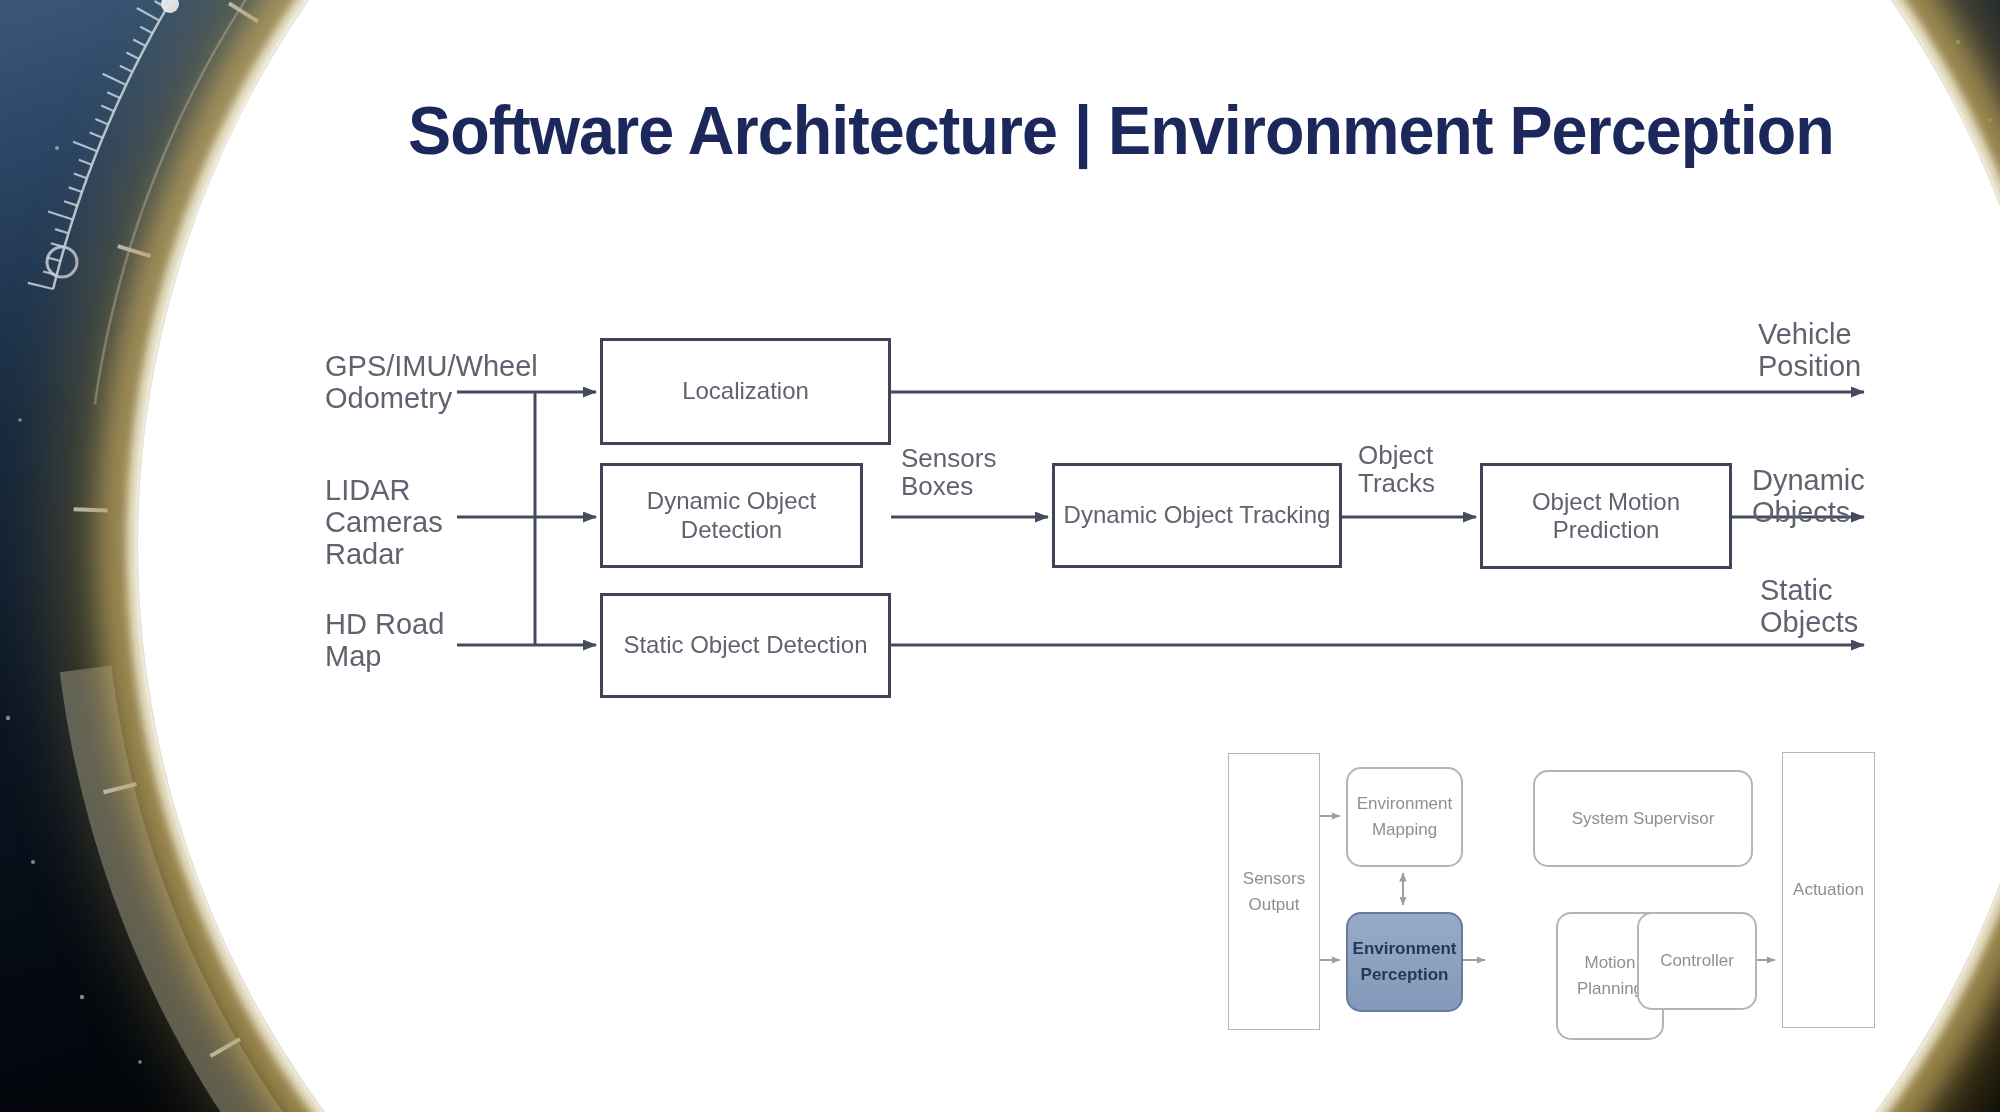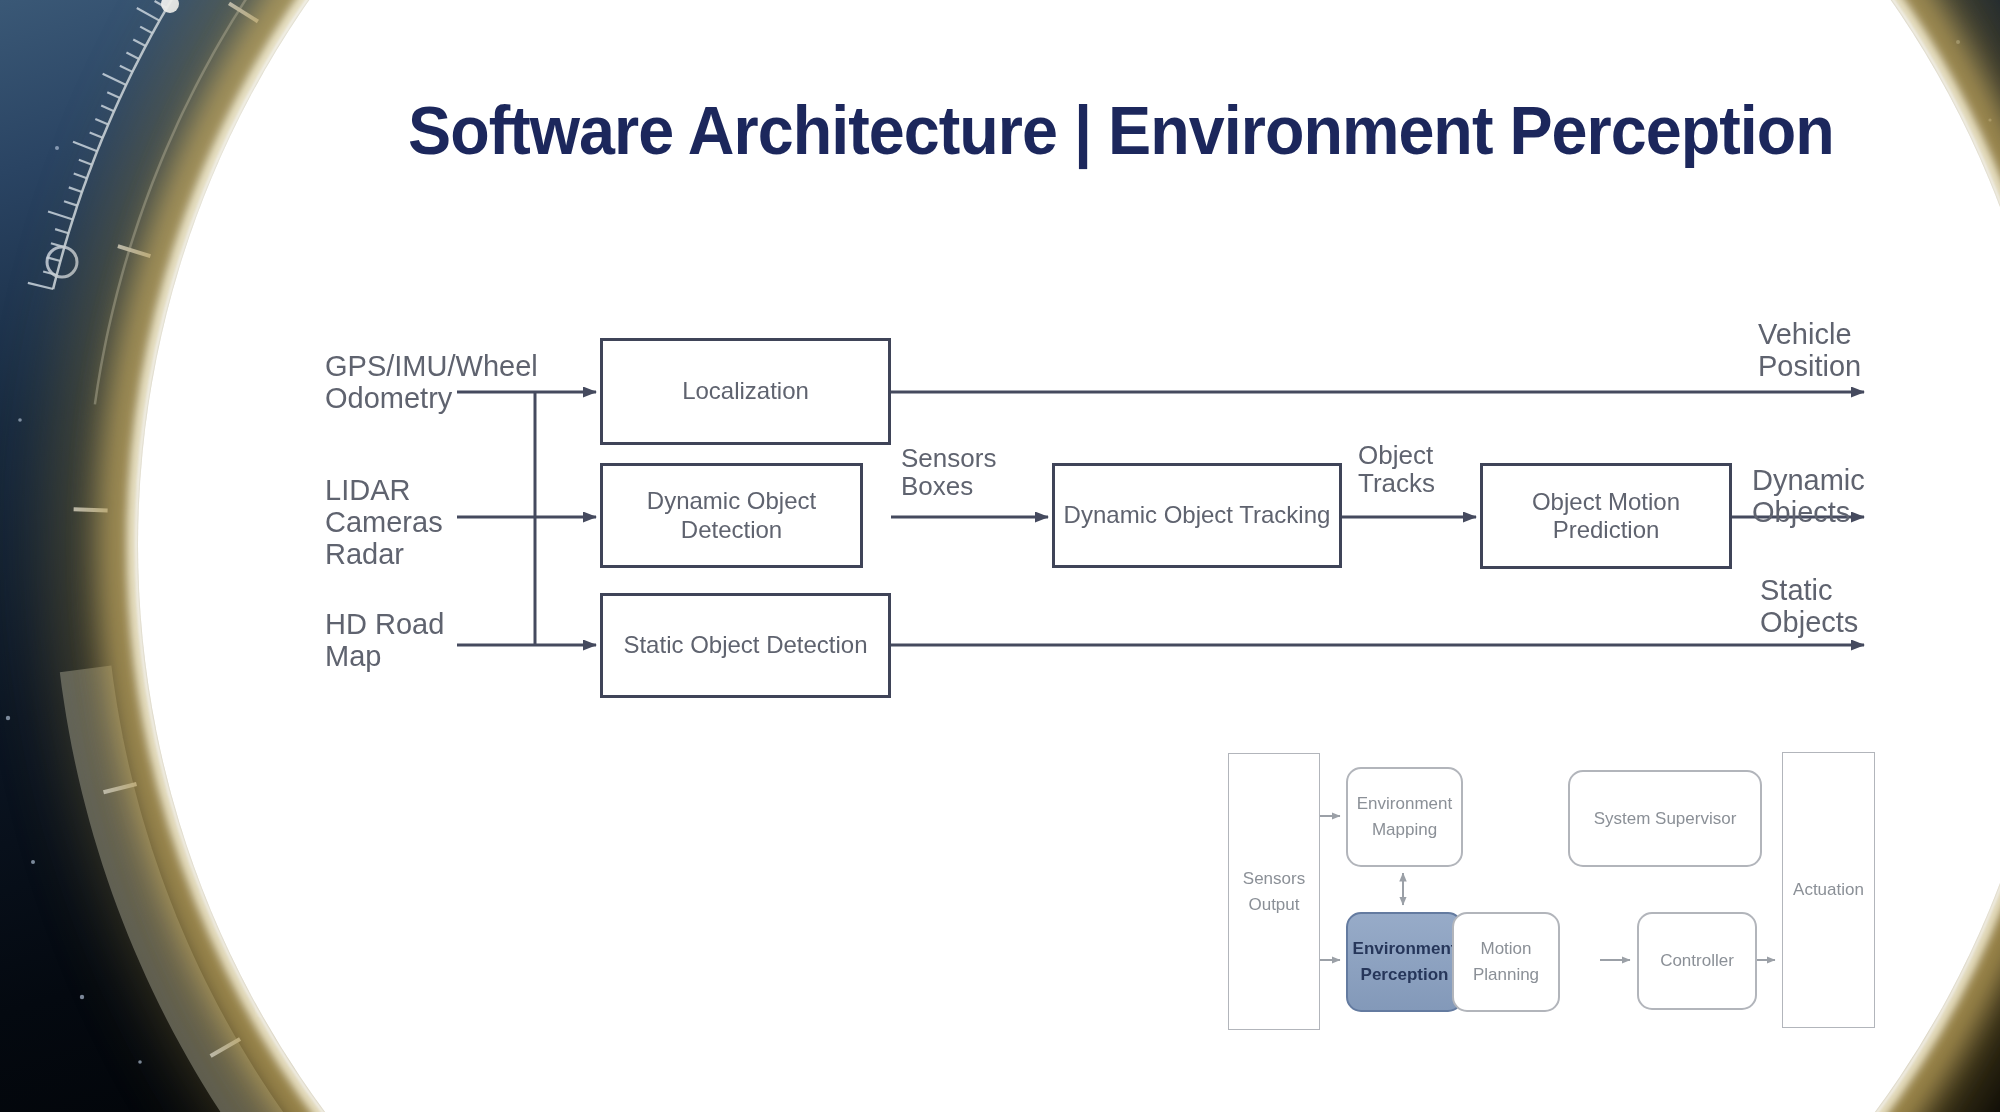--- a/index.html
+++ b/index.html
@@ -213,28 +213,28 @@
   </div>
 
   <div class="inset-box tall" style="left:1228px;top:753px;width:92px;height:277px">
     <span>Sensors</span>
     <span>Output</span>
   </div>
   <div class="inset-box" style="left:1346px;top:767px;width:117px;height:100px">
     <span>Environment</span>
     <span>Mapping</span>
   </div>
-  <div class="inset-box" style="left:1568px;top:770px;width:194px;height:97px">
+  <div class="inset-box" style="left:1533px;top:770px;width:220px;height:97px">
     <span>System Supervisor</span>
   </div>
   <div class="inset-box highlight" style="left:1346px;top:912px;width:117px;height:100px">
     <span>Environment</span>
     <span>Perception</span>
   </div>
-  <div class="inset-box" style="left:1452px;top:912px;width:108px;height:100px">
+  <div class="inset-box" style="left:1556px;top:912px;width:108px;height:128px">
     <span>Motion</span>
     <span>Planning</span>
   </div>
   <div class="inset-box" style="left:1637px;top:912px;width:120px;height:98px">
     <span>Controller</span>
   </div>
   <div class="inset-box tall" style="left:1782px;top:752px;width:93px;height:276px">
     <span>Actuation</span>
   </div>
 

